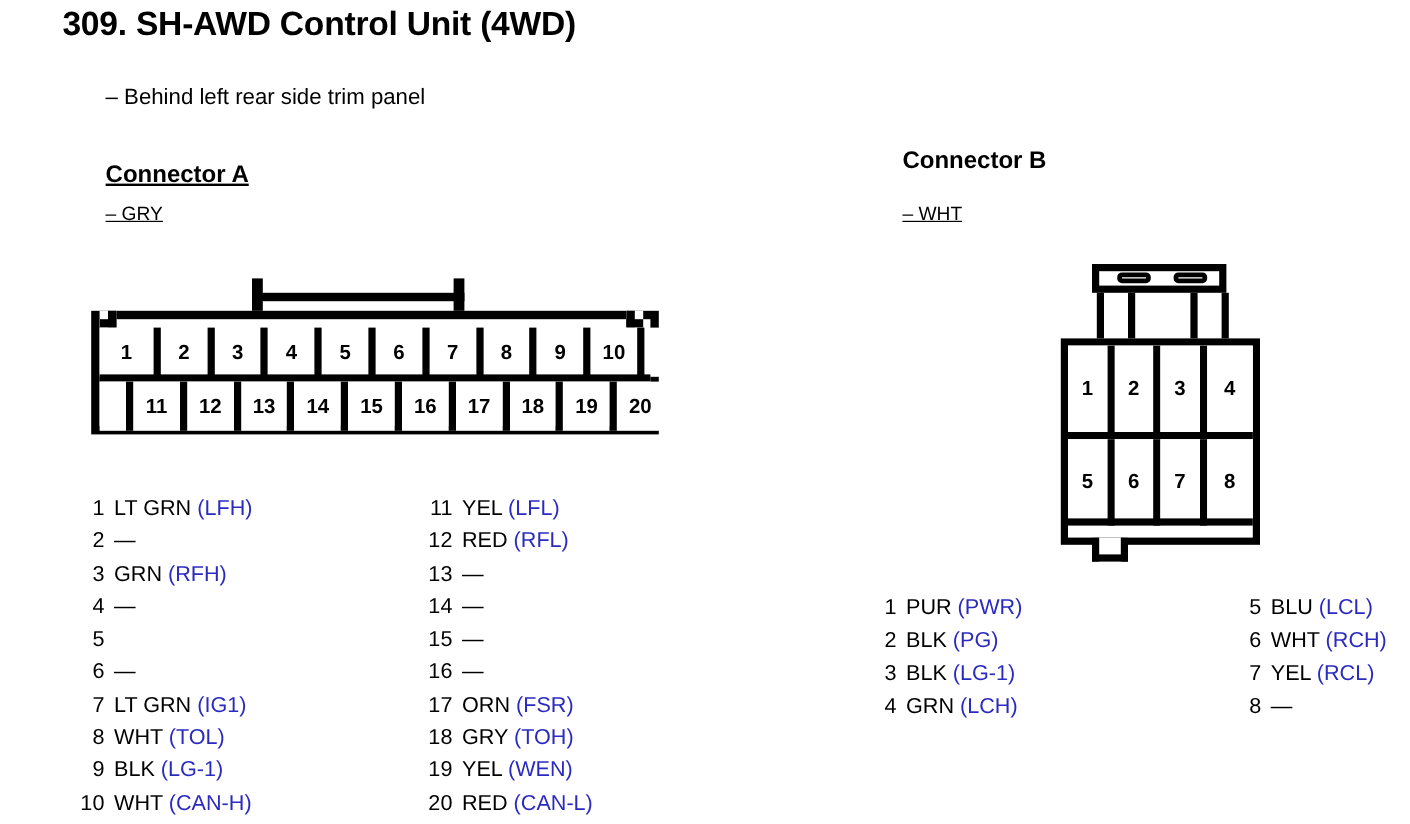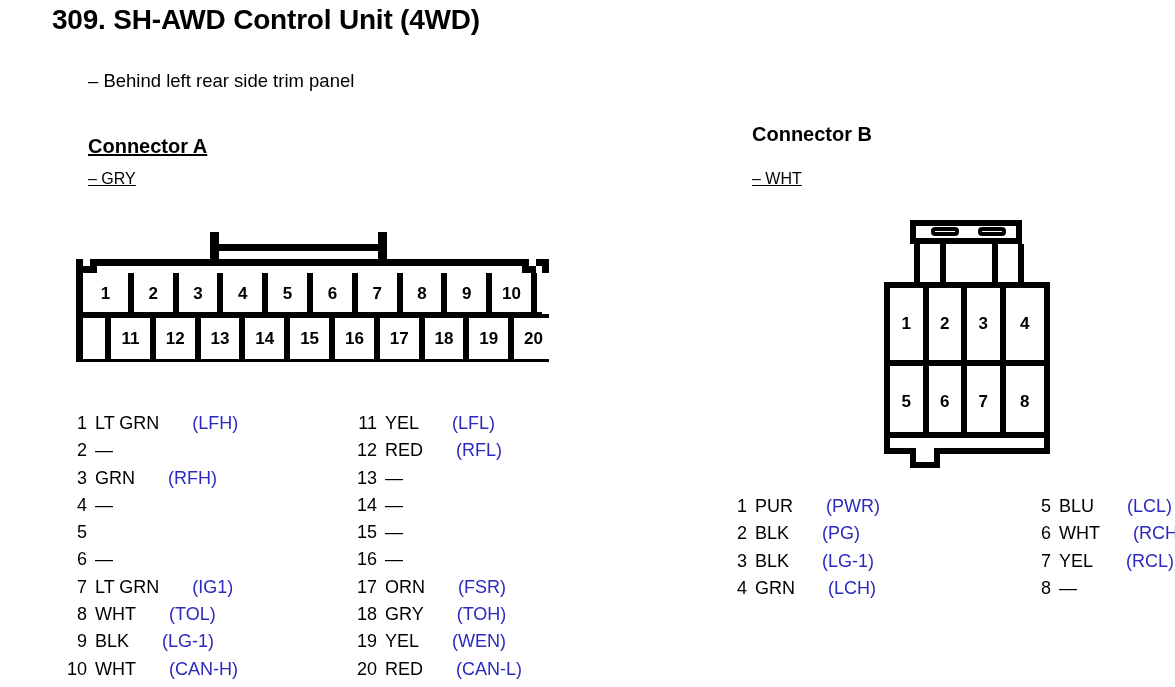--- a/index.html
+++ b/index.html
@@ -264,21 +264,20 @@
     display: inline-block;
     width: 25px;
     text-align: right;
     flex: 0 0 25px;
   }
   .pin-desc {
     margin-left: 8px;
   }
   .pin-code {
     color: #2a2ac0;
-    padding-left: 28px;
   }
 </style>
 </head>
 <body>
 
 <div class="page-title">309. SH-AWD Control Unit (4WD)</div>
 
 <div class="subtitle-list">
   <div class="subtitle-line">– Behind left rear side trim panel</div>
 </div>

